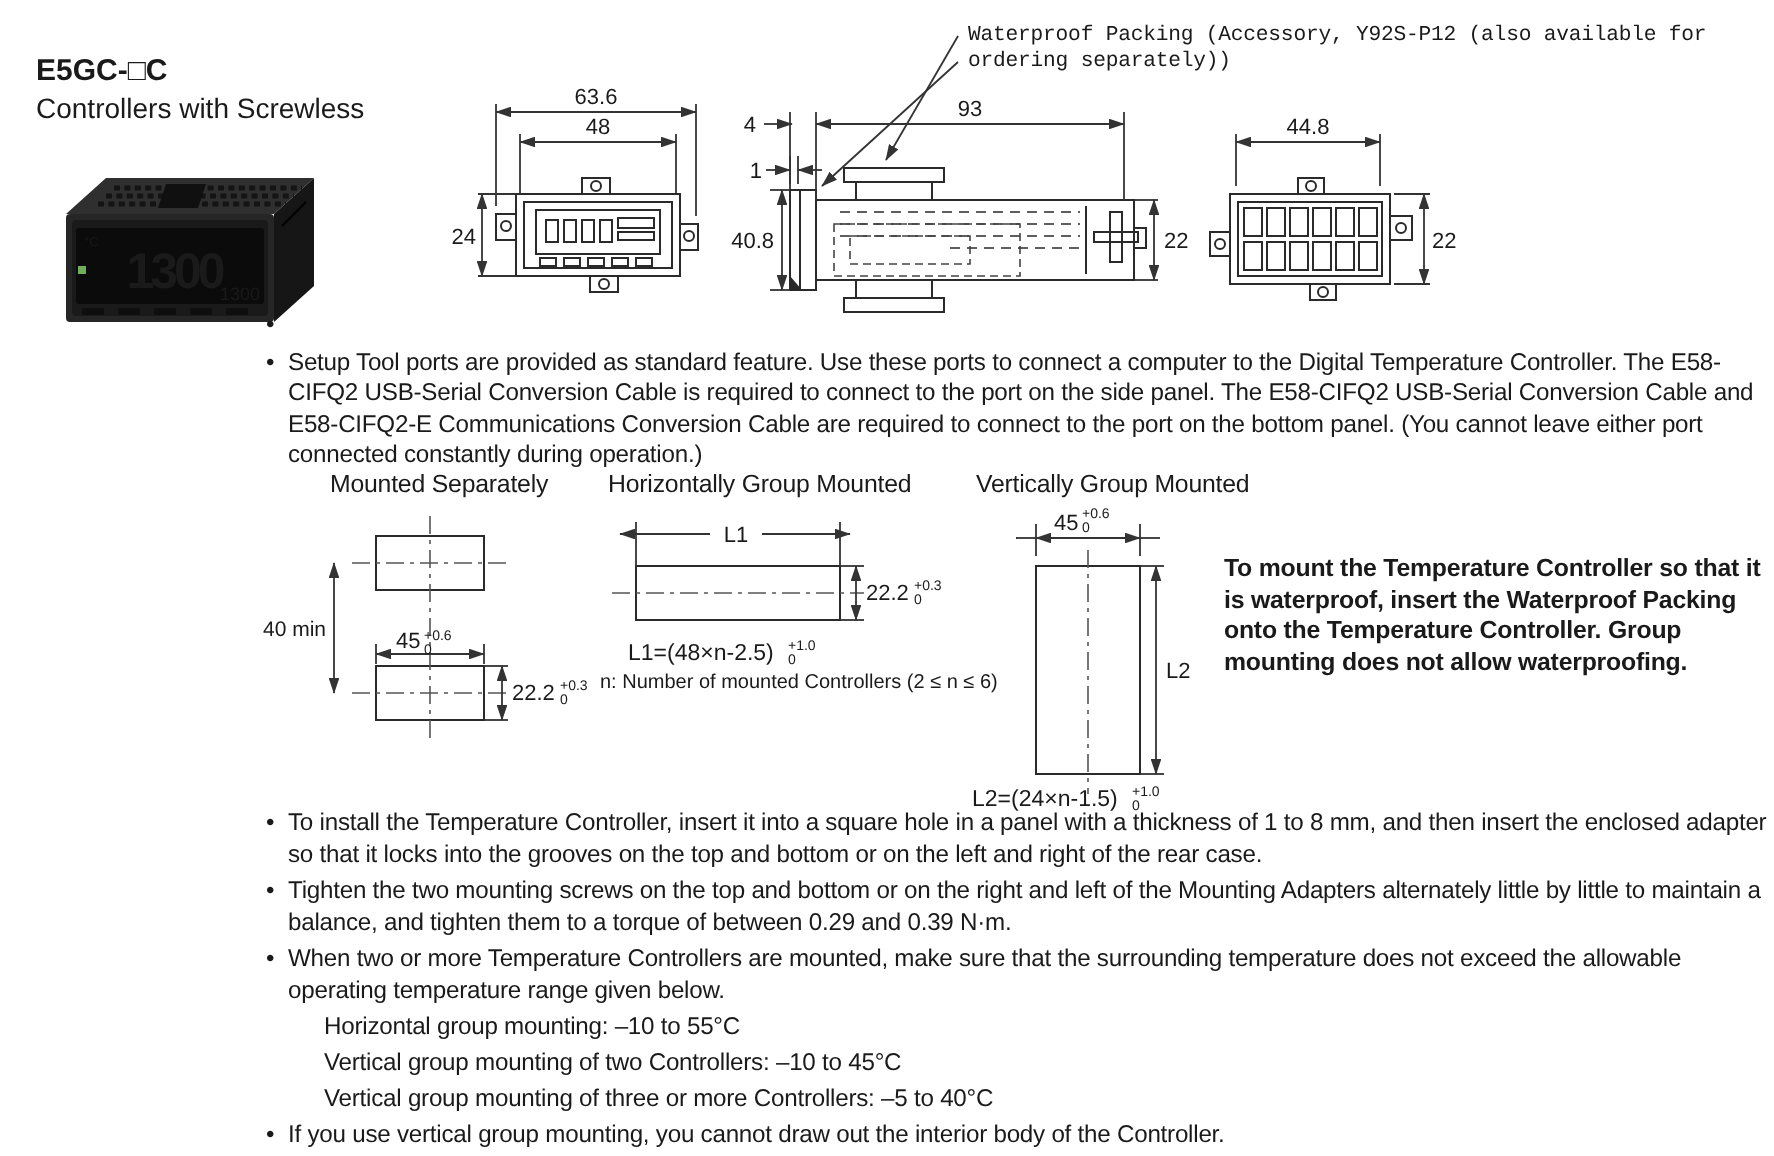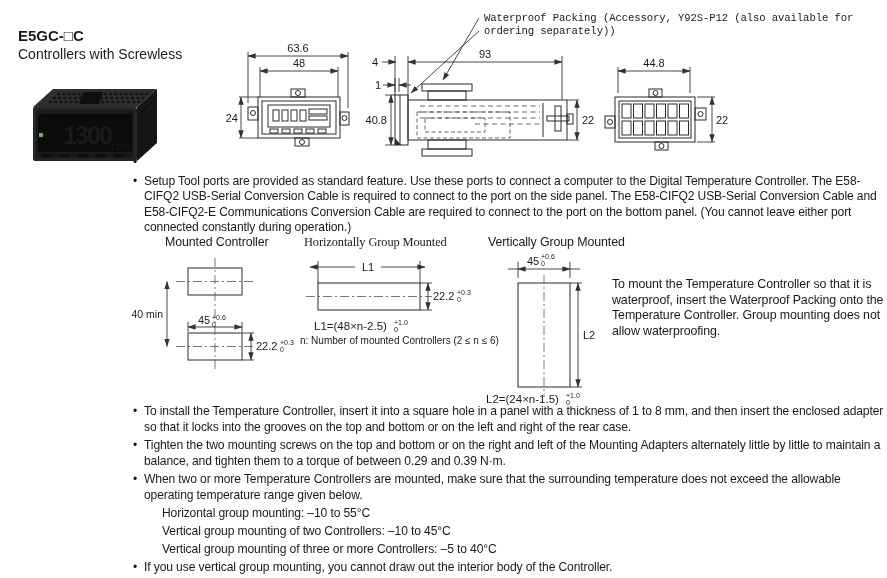--- a/index.html
+++ b/index.html
@@ -13,21 +13,21 @@
   .title-line{font-size:14px;font-weight:normal;line-height:18px;}
   
   .callouts{font-size:10.6px;line-height:13px;letter-spacing:-0.1px;font-family:Liberation Mono, monospace;}
   
   .bullets{font-size:12.1px;line-height:15.6px;letter-spacing:-0.12px;}
   .bullet{display:flex;margin-bottom:3px;}
   .bullet .bm{width:11px;flex:0 0 11px;}
   .indent-line{margin-left:29px;line-height:17px;margin-bottom:1px;}
   
   .sec-head{font-size:12.4px;letter-spacing:-0.1px;}
-  .note-par{font-size:12.4px;line-height:15.5px;letter-spacing:-0.1px;}
+  .note-par{font-size:12.4px;line-height:15.5px;letter-spacing:-0.1px;font-weight:bold;}
   
   svg text{font-family:"Liberation Sans",sans-serif;fill:#1a1a1a;}
   .lw{stroke:#2a2a2a;stroke-width:1;fill:none;}
   .lt{stroke:#2a2a2a;stroke-width:0.7;fill:none;}
   .dim{stroke:#333;stroke-width:0.9;fill:none;}
   .cl{stroke:#555;stroke-width:0.8;fill:none;stroke-dasharray:9 3 2 3;}
   .dsh{stroke:#444;stroke-width:0.8;fill:none;stroke-dasharray:4 2.5;}
   .dimlbl{font-size:11px;}
   .dimlbl-s{font-size:10.5px;}
   .tol{font-size:7px;}
@@ -216,22 +216,22 @@
 <div class="abs bullets" style="left:133px;top:155px;width:750px;">
   <div class="bullet">
     <span class="bm">•</span>
   </div>
   <div class="bullet">
     <span class="bm">•</span>
     <span>Setup Tool ports are provided as standard feature. Use these ports to connect a computer to the Digital Temperature Controller. The E58-CIFQ2 USB-Serial Conversion Cable is required to connect to the port on the side panel. The E58-CIFQ2 USB-Serial Conversion Cable and E58-CIFQ2-E Communications Conversion Cable are required to connect to the port on the bottom panel. (You cannot leave either port connected constantly during operation.)</span>
   </div>
 </div>
 
-<div class="abs sec-head" style="left:165px;top:235px;">Mounted Controller</div>
-<div class="abs sec-head" style="left:304px;top:235px;font-family:Liberation Serif, serif;">Horizontally Group Mounted</div>
+<div class="abs sec-head" style="left:165px;top:235px;">Mounted Separately</div>
+<div class="abs sec-head" style="left:304px;top:235px;">Horizontally Group Mounted</div>
 <div class="abs sec-head" style="left:488px;top:235px;">Vertically Group Mounted</div>
 
 <svg class="abs" style="left:128px;top:248px;" width="537" height="168" viewBox="0 0 537 168">
 
   <g>
     <g class="lw">
       <rect x="60" y="20" width="54" height="27"></rect>
       <rect x="60" y="85" width="54" height="27"></rect>
     </g>
     <g class="cl">

